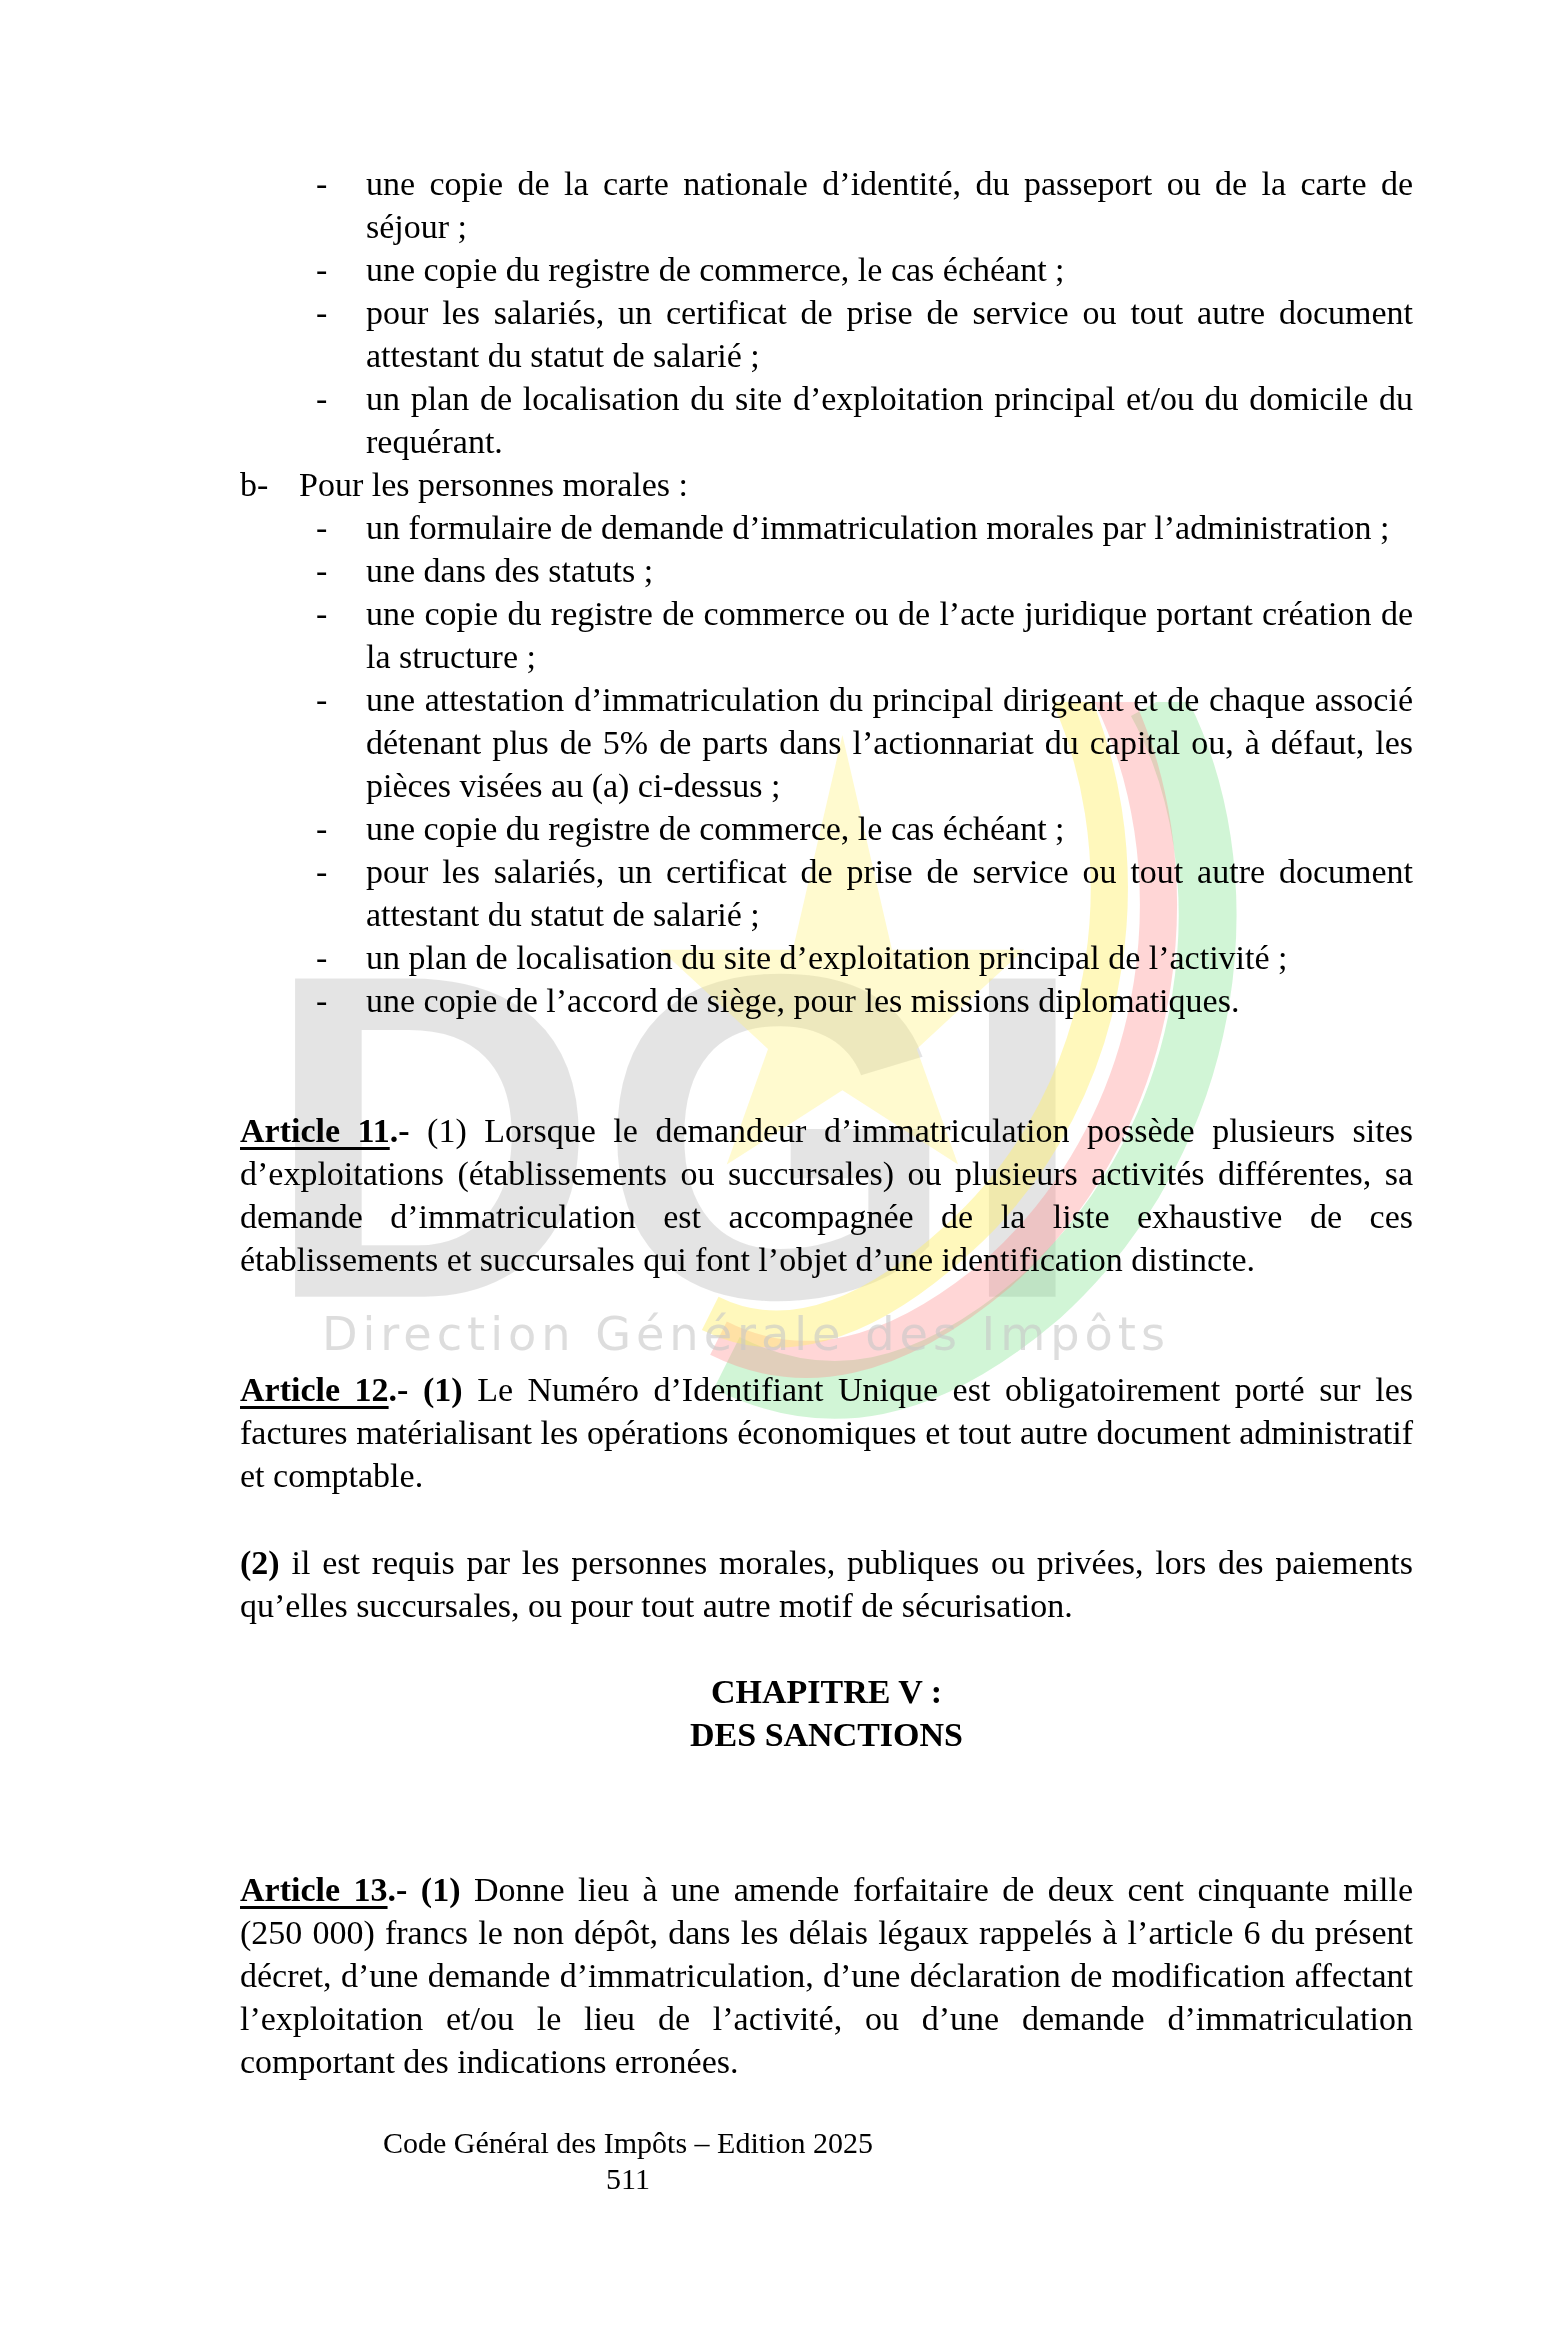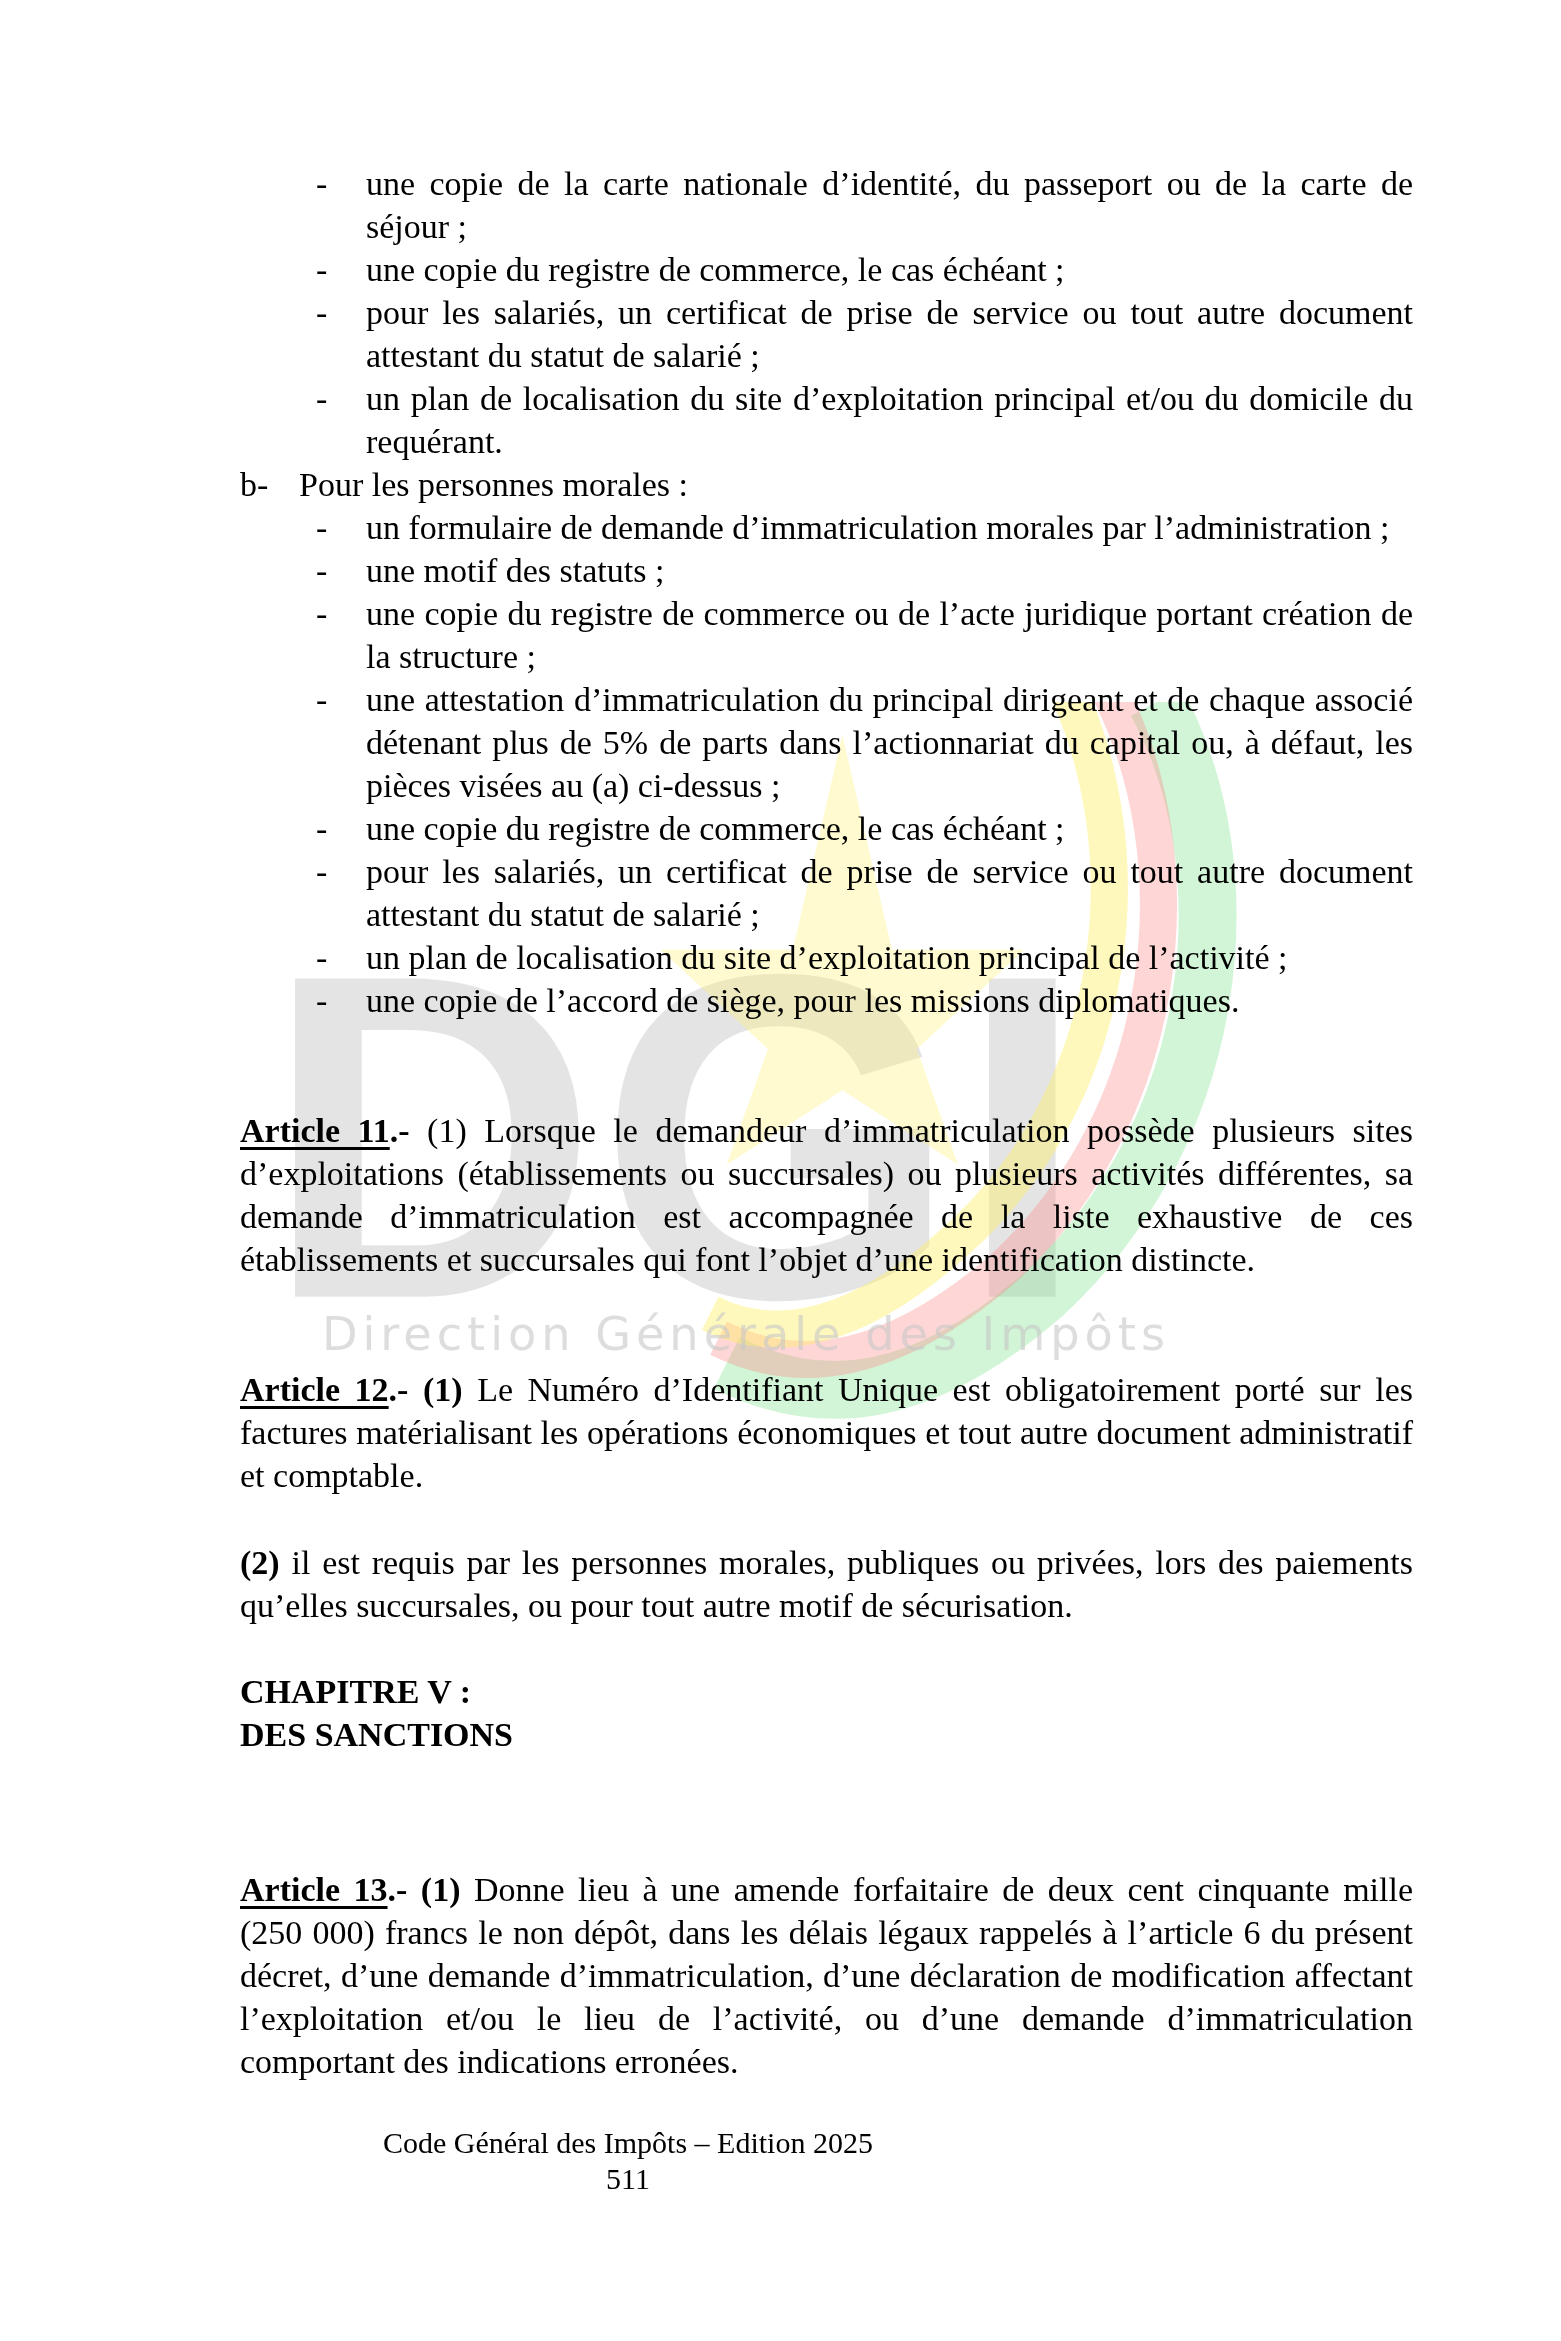--- a/index.html
+++ b/index.html
@@ -9,21 +9,21 @@
   .page { position: absolute; left: 240px; top: 162px; width: 1173px; font-size: 34px; line-height: 43px; }
   .dash-item { position: relative; padding-left: 126px; text-align: justify; }
   .dash-item .dash { position: absolute; left: 76px; top: 0; }
   .sub-head { position: relative; padding-left: 59px; }
   .sub-head .marker { position: absolute; left: 0; top: 0; }
   .para { text-align: justify; margin-top: 44px; }
   .art-label { font-weight: bold; text-decoration: underline; text-decoration-thickness: 3.3px; text-underline-offset: 5px; }
   .bold { font-weight: bold; }
   .gap-article { height: 43px; }
   .gap-small { height: 25px; }
-  .chapter { text-align: left; font-weight: bold; }
+  .chapter { text-align: center; font-weight: bold; }
   .footer { position: absolute; left: 0; width: 1256px; top: 2125px; text-align: center; font-size: 30px; line-height: 36px; }
   p { margin: 0; }
 </style>
 </head>
 <body>
 
 <svg class="watermark" viewBox="0 0 1450 1150">
   <g opacity="0.22">
     <text x="40" y="720" font-family="Liberation Sans, sans-serif" font-weight="bold" font-size="560" fill="#8a8a8a">DGI</text>
   </g>
@@ -41,21 +41,21 @@
     <div class="dash-item"><span class="dash">-</span><span>une copie du registre de commerce, le cas échéant ;</span></div>
     <div class="dash-item"><span class="dash">-</span><span>pour les salariés, un certificat de prise de service ou tout autre document attestant du statut de salarié ;</span></div>
     <div class="dash-item"><span class="dash">-</span><span>un plan de localisation du site d’exploitation principal et/ou du domicile du requérant.</span></div>
   </div>
 
   <div class="sub-head">
     <span class="marker">b-</span><span>Pour les personnes morales :</span>
   </div>
   <div>
     <div class="dash-item"><span class="dash">-</span><span>un formulaire de demande d’immatriculation morales par l’administration ;</span></div>
-    <div class="dash-item"><span class="dash">-</span><span>une motif des statuts ;</span></div>
+    <div class="dash-item"><span class="dash">-</span><span>une dans des statuts ;</span></div>
     <div class="dash-item"><span class="dash">-</span><span>une copie du registre de commerce ou de l’acte juridique portant création de la structure ;</span></div>
     <div class="dash-item"><span class="dash">-</span><span>une attestation d’immatriculation du principal dirigeant et de chaque associé détenant plus de 5% de parts dans l’actionnariat du capital ou, à défaut, les pièces visées au (a) ci-dessus ;</span></div>
     <div class="dash-item"><span class="dash">-</span><span>une copie du registre de commerce, le cas échéant ;</span></div>
     <div class="dash-item"><span class="dash">-</span><span>pour les salariés, un certificat de prise de service ou tout autre document attestant du statut de salarié ;</span></div>
     <div class="dash-item"><span class="dash">-</span><span>un plan de localisation du site d’exploitation principal de l’activité ;</span></div>
     <div class="dash-item"><span class="dash">-</span><span>une copie de l’accord de siège, pour les missions diplomatiques.</span></div>
   </div>
 
   <div class="gap-article"></div>
 

